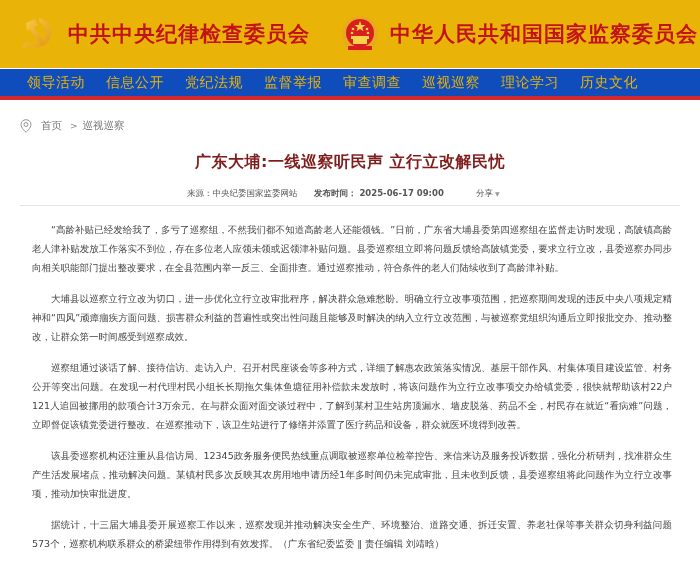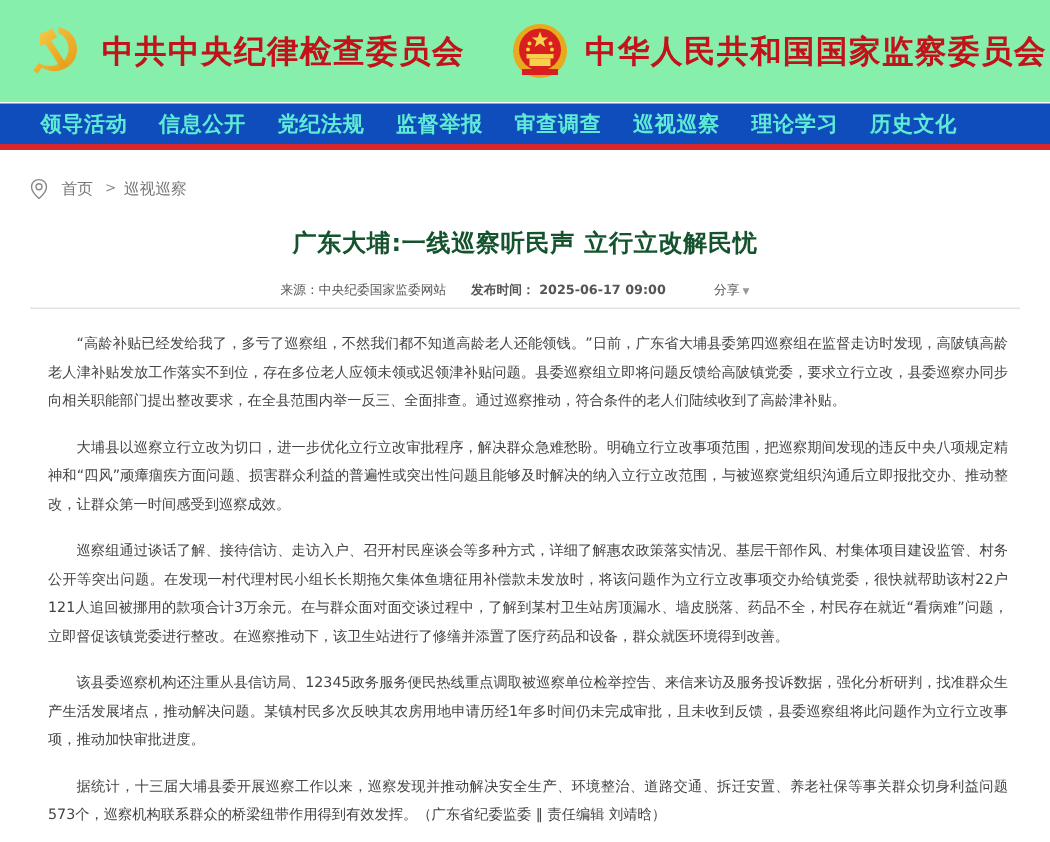--- a/index.html
+++ b/index.html
@@ -1,35 +1,35 @@
 <!DOCTYPE html>
 <html><head>
 <meta charset="utf-8">
 <style>
   * { box-sizing: border-box; margin: 0; padding: 0; }
   html, body { width: 700px; height: 561px; overflow: hidden; background: #ffffff; }
   body { font-family: "DejaVu Sans", "Liberation Sans", sans-serif; color: #333; }
 
-  .header { position: absolute; top: 0; left: 0; width: 700px; height: 68px; background: #86efac; }
+  .header { position: absolute; top: 0; left: 0; width: 700px; height: 68px; background: #eab308; }
   .brand { position: absolute; top: 12px; height: 44px; display: flex; align-items: center; }
   .brand-left { left: 18px; }
   .brand-right { left: 340px; text-align: center; }
   .brand-title { font-family: "DejaVu Serif", "Liberation Serif", serif; font-weight: bold; color: #c3131a; font-size: 21px; letter-spacing: 1px; margin-left: 10px; white-space: nowrap; }
   .emblem { width: 40px; height: 40px; }
 
   .nav { position: absolute; top: 69px; left: 0; width: 700px; height: 27px; background: #0e4dbb; display: flex; align-items: center; padding-left: 27px; }
-  .nav-item { font-family: "DejaVu Serif", "Liberation Serif", serif; color: #5eead4; font-size: 14px; font-weight: bold; margin-right: 21px; white-space: nowrap; letter-spacing: 0.5px; cursor: pointer; }
+  .nav-item { font-family: "DejaVu Serif", "Liberation Serif", serif; color: #eab308; font-size: 14px; font-weight: normal; margin-right: 21px; white-space: nowrap; letter-spacing: 0.5px; cursor: pointer; }
   .nav-stripe { position: absolute; top: 96px; left: 0; width: 700px; height: 4px; background: #d7272b; }
 
   .breadcrumb { position: absolute; top: 119px; left: 20px; display: flex; align-items: center; font-size: 10.5px; color: #777; }
   .breadcrumb .pin { width: 12px; height: 14px; margin-right: 9px; }
   .breadcrumb .sep { margin: 0 5px 0 8px; color: #888; font-size: 9px; }
   .breadcrumb a { color: #777; text-decoration: none; }
 
-  .title { position: absolute; top: 152px; left: 0; width: 700px; text-align: center; font-size: 16px; font-weight: bold; color: #14532d; letter-spacing: 0.5px; }
+  .title { position: absolute; top: 152px; left: 0; width: 700px; text-align: center; font-size: 16px; font-weight: bold; color: #7f1d1d; letter-spacing: 0.5px; }
 
   .meta { position: absolute; top: 188px; left: 0; width: 700px; font-size: 8.5px; color: #555; }
   .meta .source { position: absolute; left: 187px; }
   .meta .time { position: absolute; left: 314px; font-weight: bold; }
   .meta .share { position: absolute; left: 476px; cursor: pointer; }
   .meta .share .caret { font-size: 6px; color: #999; margin-left: 2px; }
   .divider { position: absolute; top: 205px; left: 20px; width: 660px; height: 1px; background: #e3e3e3; }
 
   .content { position: absolute; top: 220px; left: 32px; width: 640px; font-size: 9.5px; color: #444; line-height: 19px; }
   .content p { text-indent: 2em; margin-bottom: 12px; text-align: justify; }

